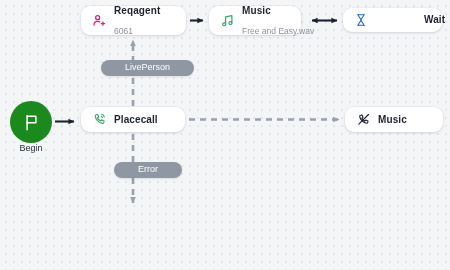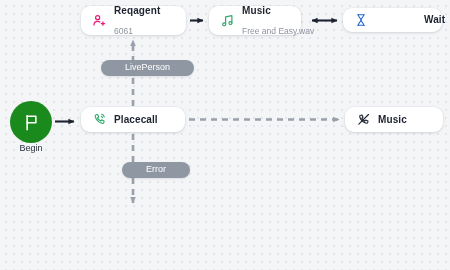--- a/index.html
+++ b/index.html
@@ -111,21 +111,21 @@
     background: #8f97a3;
     color: #ffffff;
     font-size: 9px;
     border-radius: 9px;
     padding: 3px 24px 4px;
     white-space: nowrap;
     line-height: 1;
     box-shadow: 0 1px 2px rgba(20,25,40,0.10);
   }
   #pill-liveperson { left: 101px; top: 60px; }
-  #pill-error      { left: 114px; top: 162px; margin-left: 8px; }
+  #pill-error      { left: 114px; top: 162px; }
   #pill-answermachine { left: 226px; top: 111px; }
 </style>
 </head>
 <body>
 
 <div id="canvas">
 
   <svg id="wires" viewBox="0 0 450 270" xmlns="http://www.w3.org/2000/svg">
     <defs>
       <marker id="ah-black" markerWidth="7" markerHeight="7" refX="5.6" refY="3.1" orient="auto" markerUnits="userSpaceOnUse">

